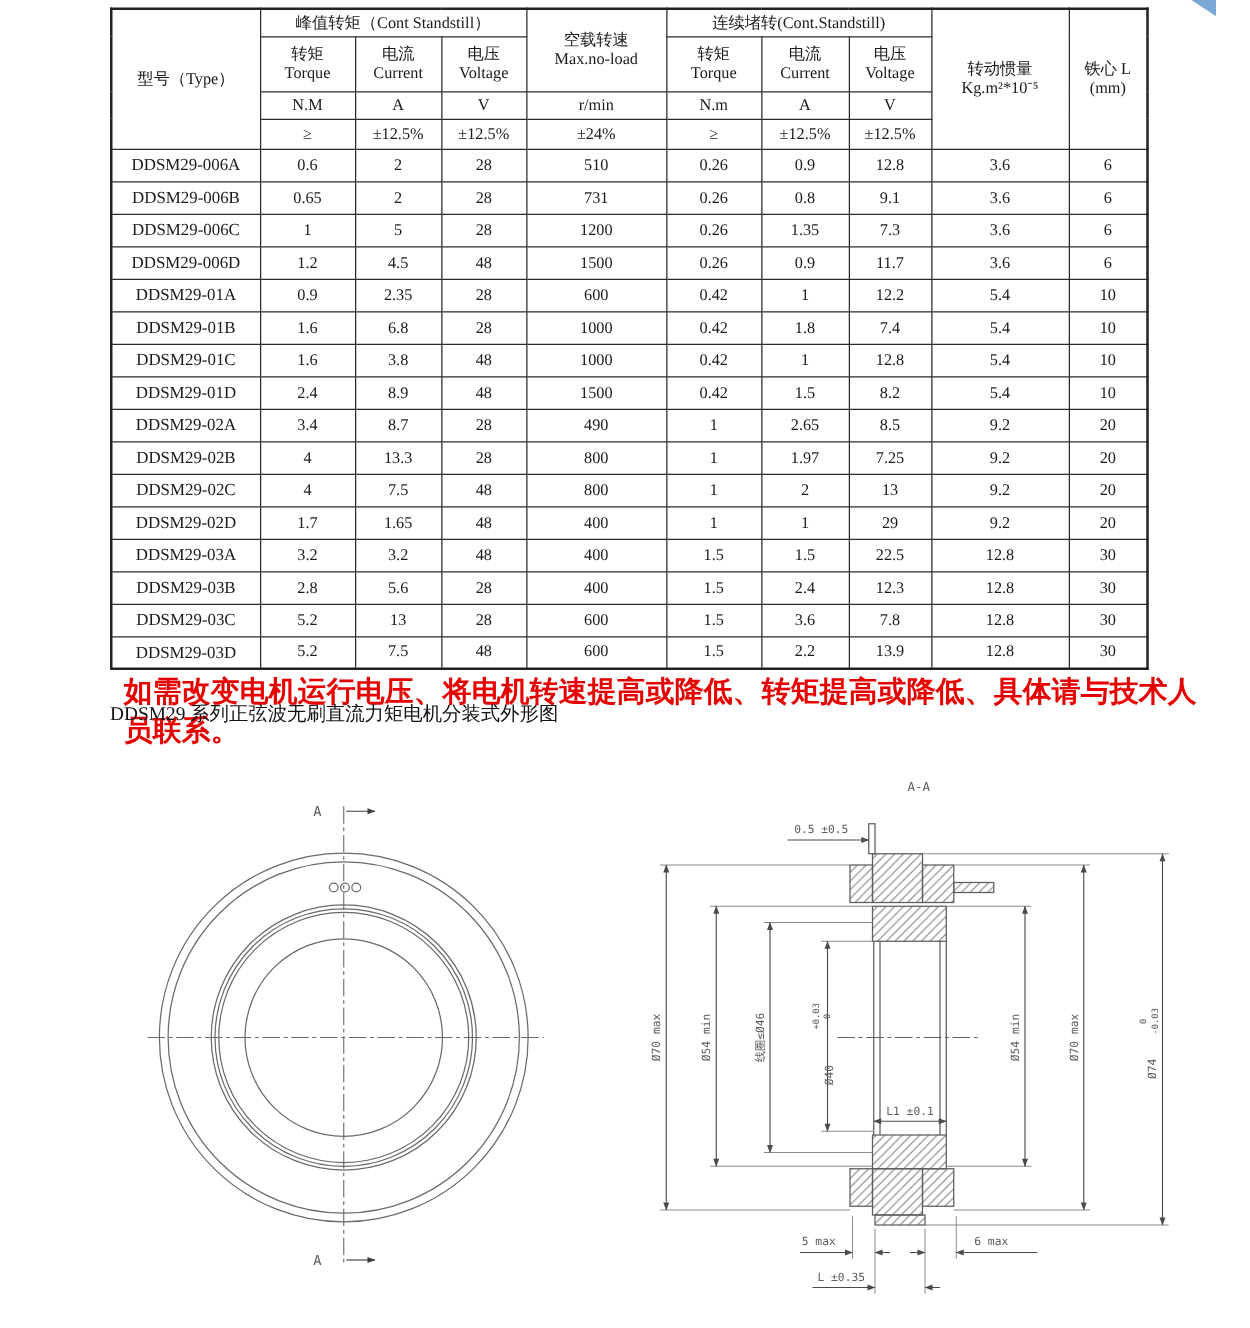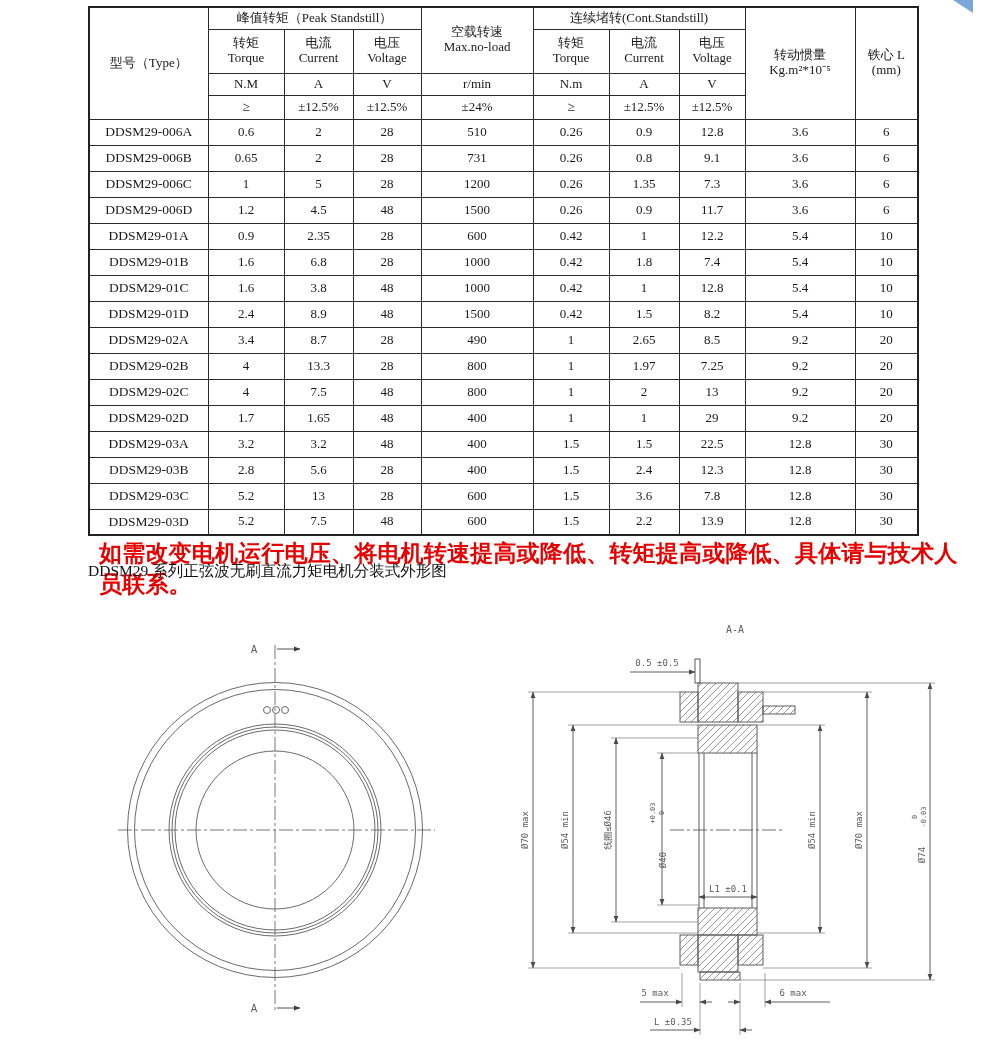--- a/index.html
+++ b/index.html
@@ -38,21 +38,21 @@
       <col style="width:112px">
         <col style="width:76px">
         <col style="width:70px">
         <col style="width:66px">
       <col style="width:110px">
         <col style="width:63px">
     </colgroup>
     <thead>
       <tr class="h1">
         <th rowspan="4">型号（Type）</th>
-        <th colspan="3">峰值转矩（Peak Standstill）</th>
+        <th colspan="3">峰值转矩（Cont Standstill）</th>
         <th rowspan="2">空载转速
 Max.no-load</th>
         <th colspan="3">连续堵转(Cont.Standstill)</th>
         <th rowspan="4">转动惯量
 Kg.m²*10⁻⁵</th>
         <th rowspan="4">铁心 L
 (mm)</th>
       </tr>
       <tr class="h2">
         <th>转矩

